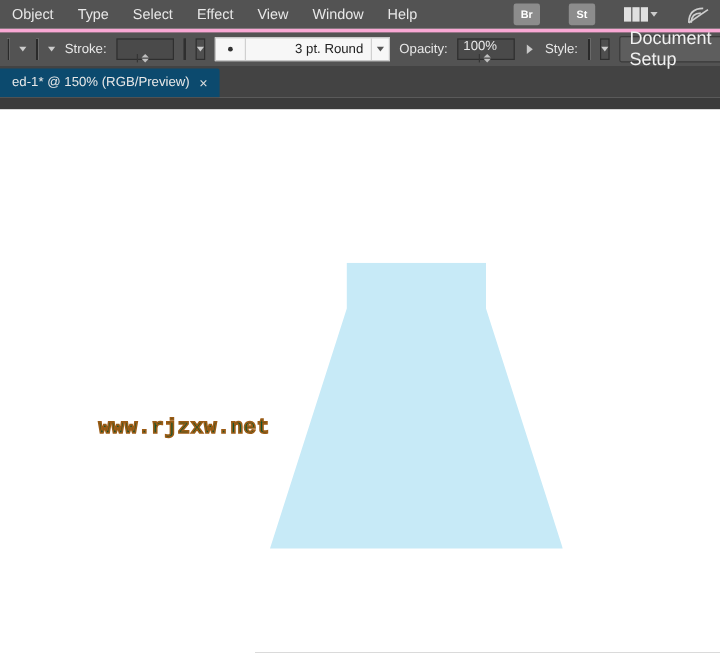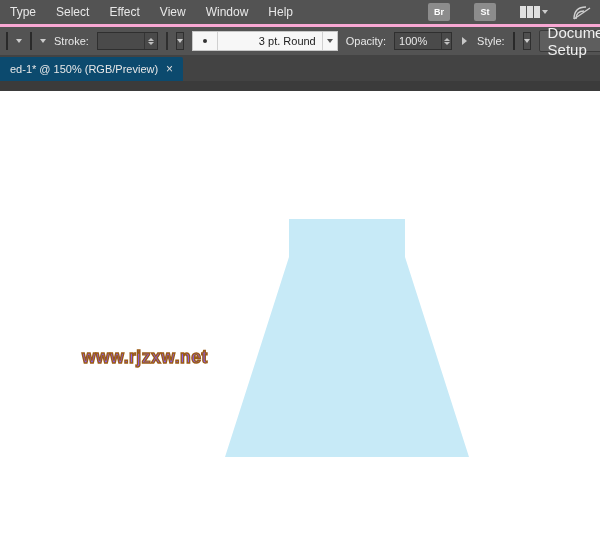--- a/index.html
+++ b/index.html
@@ -104,20 +104,21 @@
   }
   .ob-label { font-size: 11px; color: #e8e8e8; }
   .spinner {
     width: 62px;
     height: 18px;
     background: #4a4a4a;
     border: 1px solid #2f2f2f;
     display: flex;
     align-items: center;
     box-sizing: border-box;
+    flex-direction: column;
   }
   .spinner input {
     flex: 1 1 auto;
     width: 40px;
     background: transparent;
     border: none;
     color: #e8e8e8;
     font-size: 11px;
     padding: 0 2px 0 4px;
     outline: none;
@@ -225,41 +226,42 @@
   }
   .canvas-shape {
     position: absolute;
     left: 225px;
     top: 128px;
   }
   .watermark {
     position: absolute;
     left: 82px;
     top: 256px;
-    font-family: Liberation Sans, sans-serif;
+    font-family: Liberation Mono, monospace;
     font-weight: bold;
     font-size: 17.5px;
     letter-spacing: .5px;
-    color: #8b5cf6;
+    color: #14532d;
     -webkit-text-stroke: 1.4px #9b5b15;
   }
   .style-swatch {
     width:18px; height:18px; background:#ffffff;
     border:1px solid #2a2a2a; box-sizing:border-box;
   }
   .dd-small {
     width:12px; height:18px;
     display:flex; align-items:center; justify-content:center;
     background:#4f4f4f; border:1px solid #2f2f2f; box-sizing:border-box;
   }
 </style>
 </head>
 <body>
 
 <div class="menubar">
+  <div class="menu-item">Object</div>
   <div class="menu-item">Type</div>
   <div class="menu-item">Select</div>
   <div class="menu-item">Effect</div>
   <div class="menu-item">View</div>
   <div class="menu-item">Window</div>
   <div class="menu-item">Help</div>
 
   <div class="right-tools">
     <div class="btn-square">Br</div>
     <div class="btn-square">St</div>

